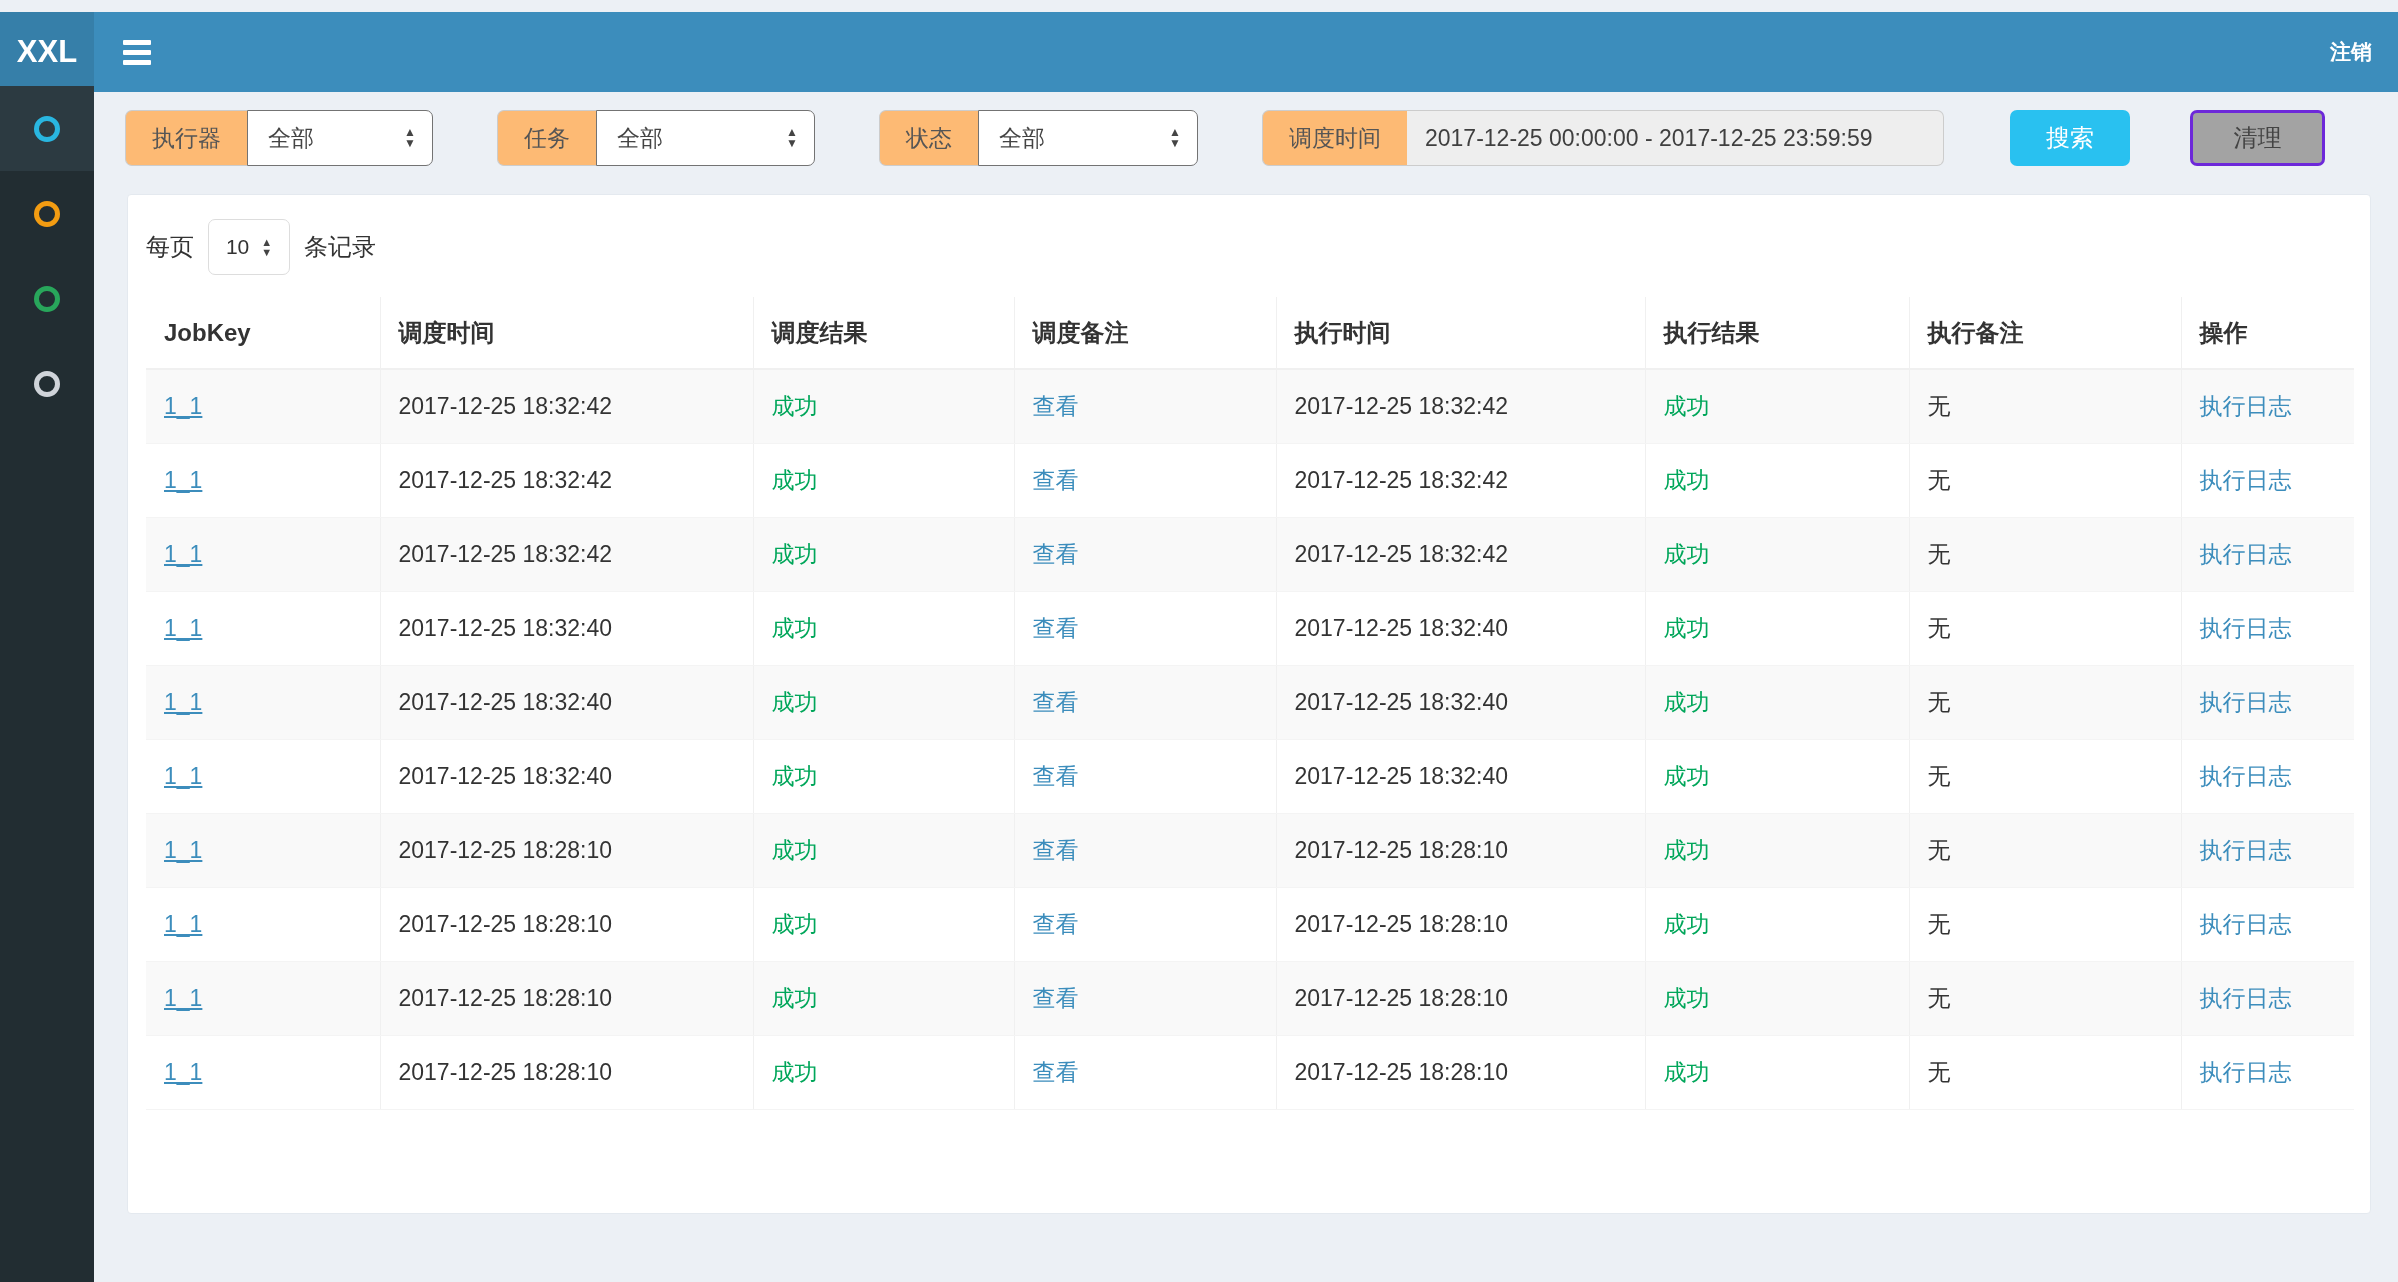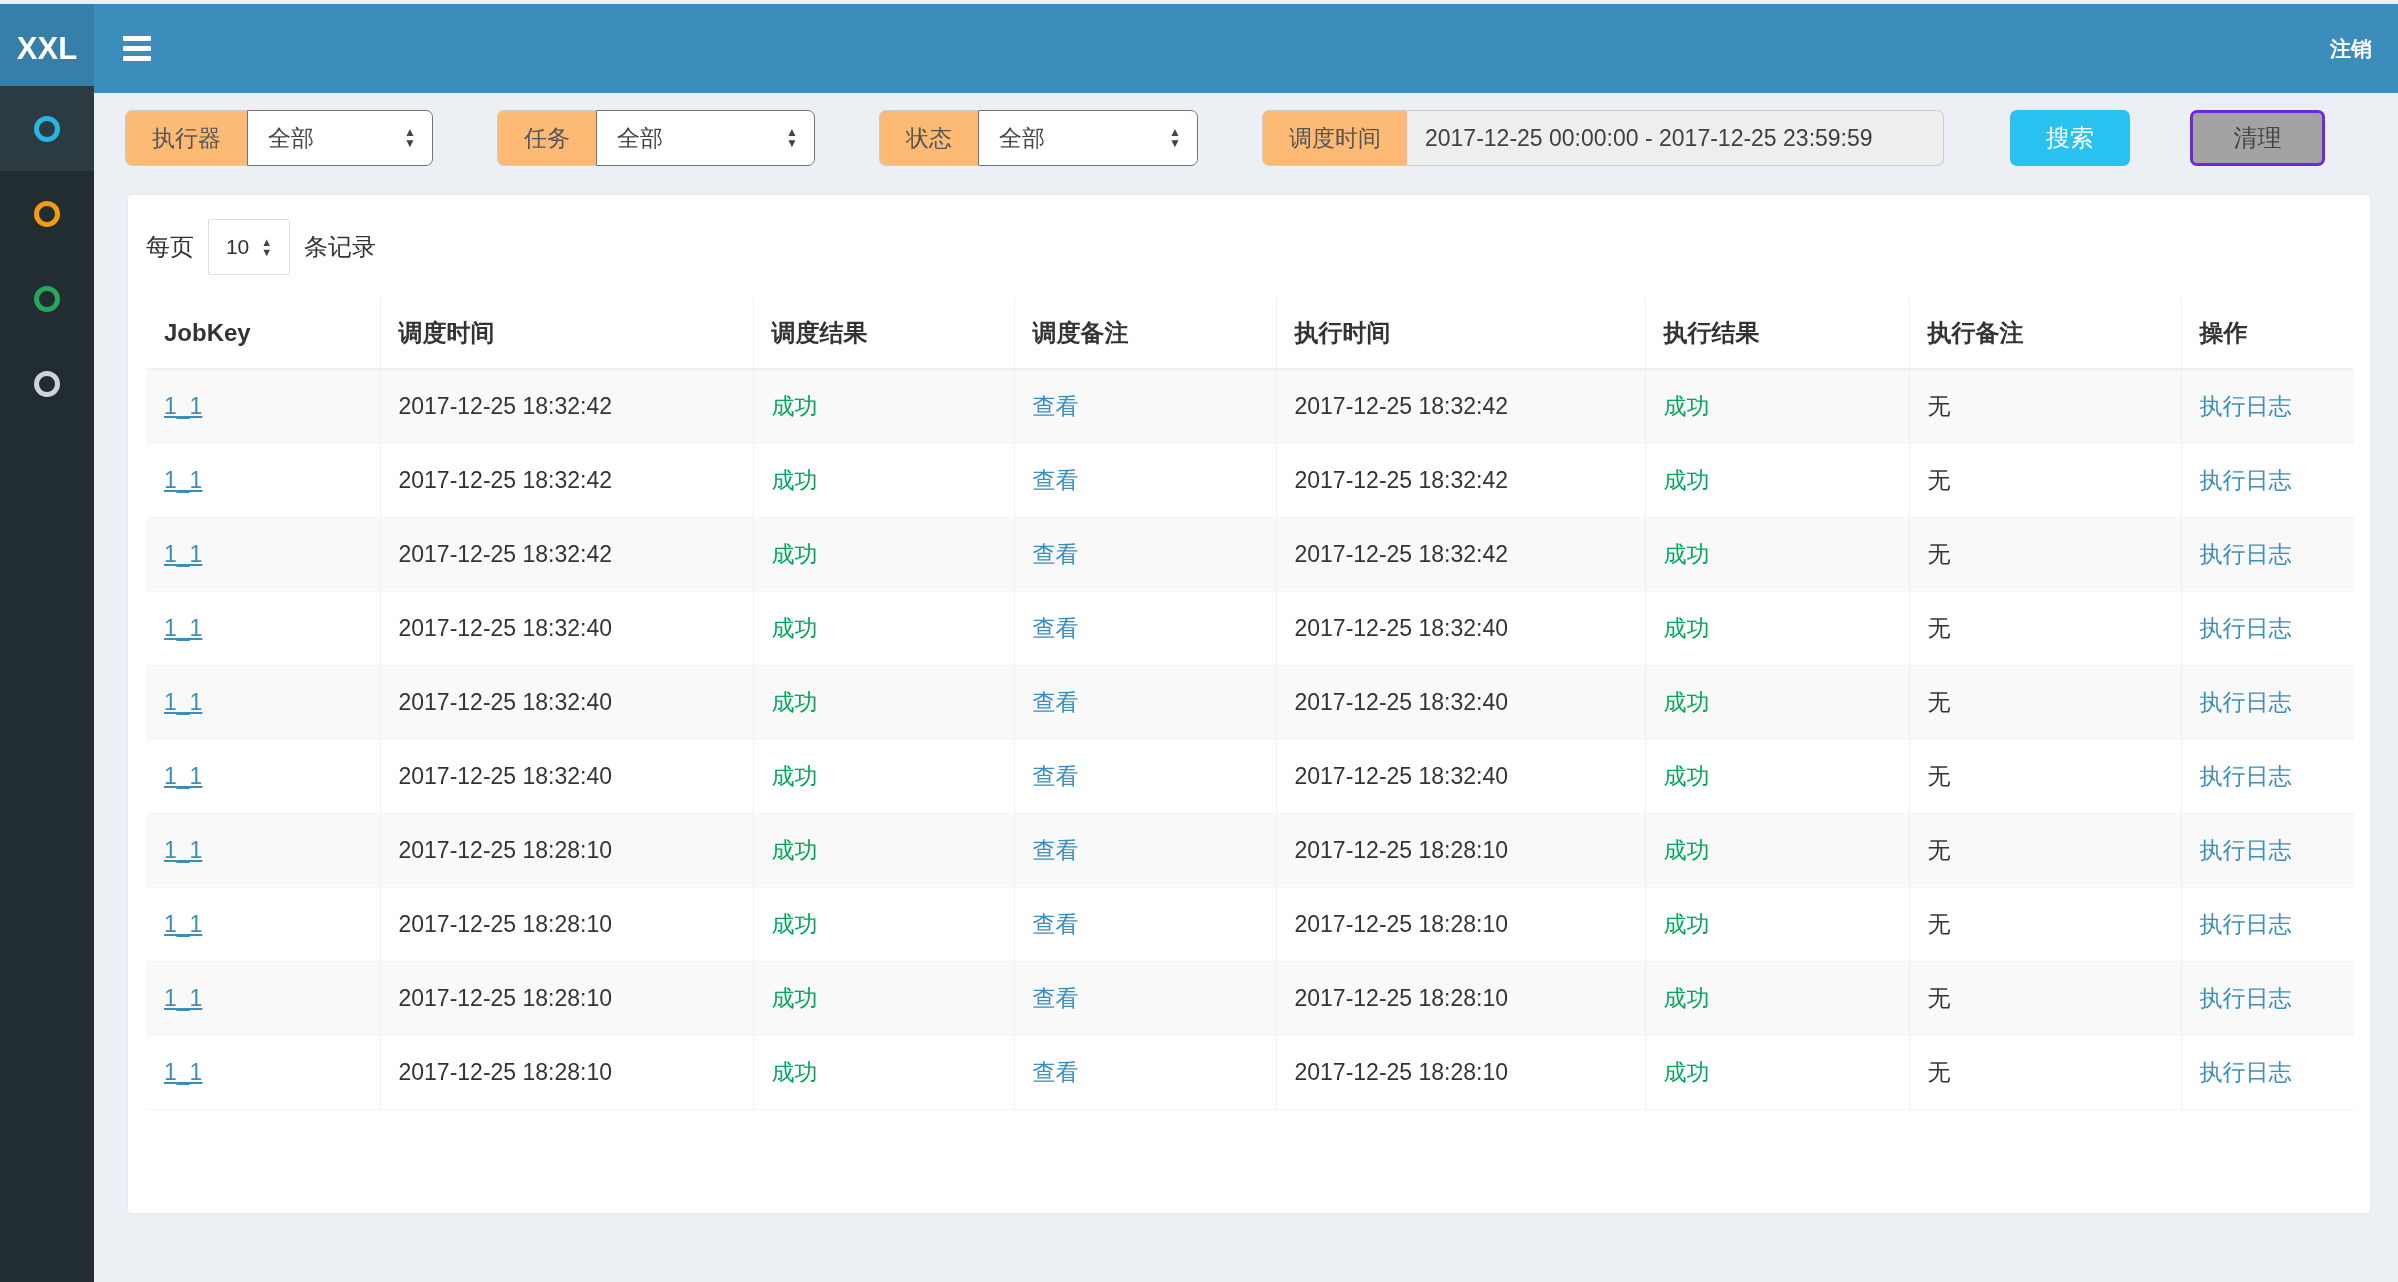--- a/index.html
+++ b/index.html
@@ -4,21 +4,21 @@
 <style>
   * { margin:0; padding:0; box-sizing:border-box; }
   html,body { width:2398px; height:1282px; overflow:hidden; }
   body {
     font-family:"Liberation Sans","DejaVu Sans",sans-serif;
     background:var(--page-bg,#ecf0f5);
     color:#333;
   }
   
   .navbar {
-    position:absolute; top:4px; left:0; width:2398px; height:89px;
+    position:absolute; top:12px; left:0; width:2398px; height:80px;
     background:var(--navbar-bg,#3c8dbc); display:flex; align-items:stretch;
   }
   .logo {
     width:94px; background:var(--logo-bg,#367fa9); color:#fff;
     font-weight:700; font-size:31px; display:flex; align-items:center; justify-content:center;
   }
   .sidebar-toggle {
     width:86px; display:flex; align-items:center; justify-content:center; cursor:pointer;
   }
   .hamburger { display:flex; flex-direction:column; gap:5px; }
@@ -81,21 +81,21 @@
   .btn-search { background:var(--search-btn,#29c1f0); color:#fff; width:120px; margin-left:66px; }
   .btn-clear  { background:#a3a3a3; color:#444; width:135px; margin-left:60px; border:3px solid #6d28d9; }
   
   .box {
     margin:28px 27px 0 33px; background:#fff; border:1px solid #e4e9ef;
     border-radius:4px; height:1020px; padding:20px 18px; overflow:hidden;
   }
   .length-row { display:flex; align-items:center; font-size:24px; color:#333; margin:4px 0 22px 0; }
   .length-select {
     margin:0 14px; width:82px; height:56px; background:#fff; border:1px solid #ddd;
-    border-radius:2px; display:flex; align-items:center; justify-content:center;
+    border-radius:7px; display:flex; align-items:center; justify-content:center;
     font-size:21px; color:#333; cursor:pointer; padding:0 10px;
   }
   .length-select .stepper { margin-left:12px; }
   .length-select .stepper::before,.length-select .stepper::after { font-size:11px; line-height:10px; }
   
   table { width:2208px; border-collapse:collapse; table-layout:fixed; }
   th, td {
     text-align:left; padding:0 18px; font-size:23px;
     border-right:1px solid #f0f0f0; overflow:hidden; white-space:nowrap;
   }

